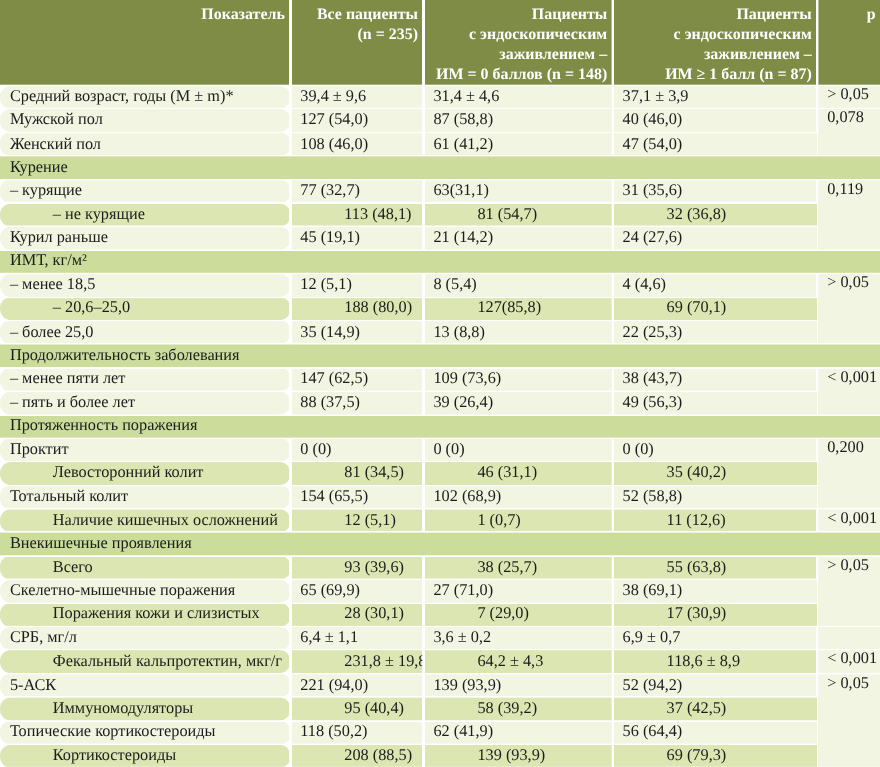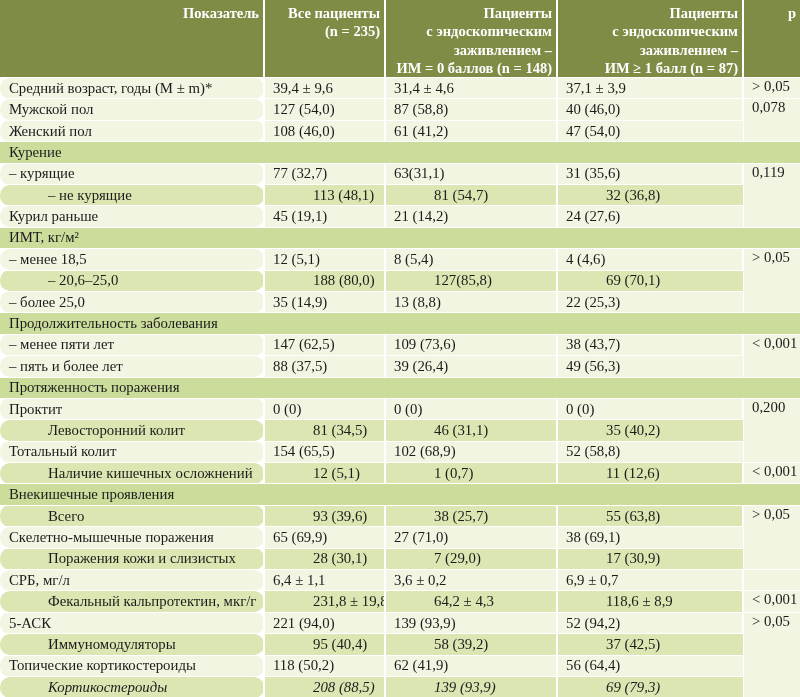--- a/index.html
+++ b/index.html
@@ -51,21 +51,21 @@
   tbody td.dark{background:var(--row-dark);padding-left:48px;}
   tbody td.section{
     background:var(--section-bg);
     padding-left:9px;
   }
   tbody td.pcell{
     background:var(--row-light);
     vertical-align:top;
     padding-top:0;
   }
-  tbody tr:last-child td{border-bottom:none;font-style:italic;}
+  tbody tr:last-child td{border-bottom:none;}
 </style>
 </head>
 <body>
 
 <table>
   <colgroup>
     <col style="width:264px">
     <col style="width:121px">
     <col style="width:172px">
     <col style="width:186px">

